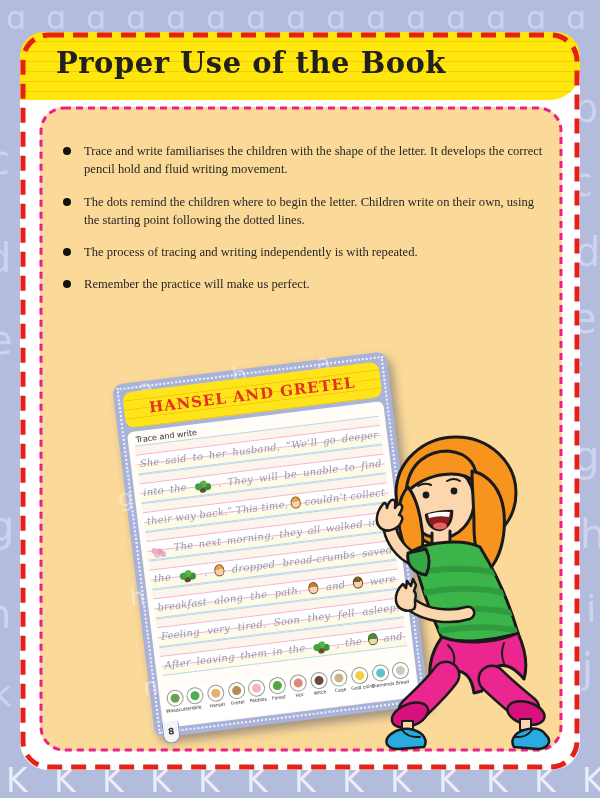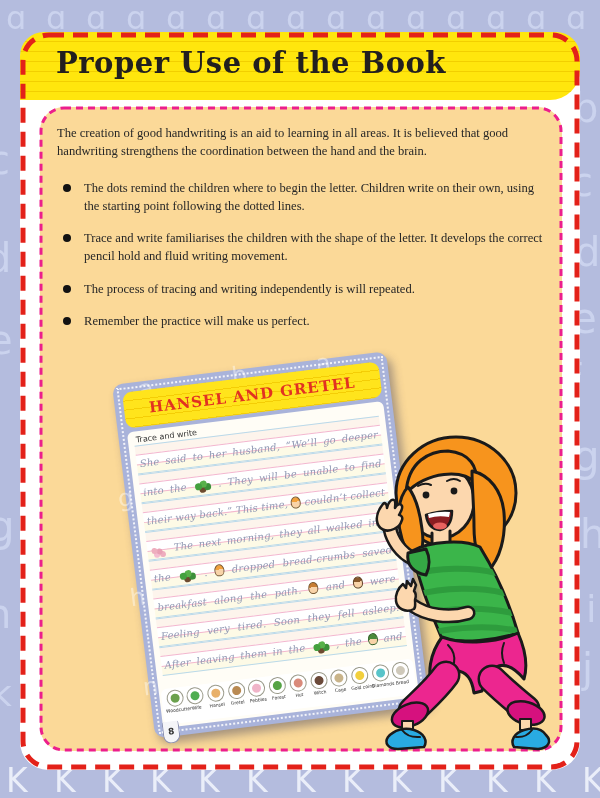--- a/index.html
+++ b/index.html
@@ -146,25 +146,24 @@
   </div>
 
 <div class="card">
   <div class="banner">
     <h1>Proper Use of the Book</h1>
   </div>
 </div>
 
 <div class="content-box">
   <div class="content-text">
-    <p>The creation of good handwriting is an aid to learning in all areas. It is believed that good handwriting strengthens the coordination between the hand and the brain.</p>
     <ul class="bullets" id="bullet-list">
+        <li>Trace and write familiarises the children with the shape of the letter. It develops the correct pencil hold and fluid writing movement.</li>
         <li>The dots remind the children where to begin the letter. Children write on their own, using the starting point following the dotted lines.</li>
-        <li>Trace and write familiarises the children with the shape of the letter. It develops the correct pencil hold and fluid writing movement.</li>
-        <li>The process of tracing and writing independently is will repeated.</li>
+        <li>The process of tracing and writing independently is with repeated.</li>
         <li>Remember the practice will make us perfect.</li>
       </ul>
   </div>
 </div>
 
 <svg class="borders" width="600" height="798">
   <rect x="23" y="35" width="554" height="732" rx="26" fill="none" stroke="#e32119" stroke-width="5" stroke-dasharray="15 9"></rect>
   <rect x="41" y="108" width="520" height="642" rx="23" fill="none" stroke="#ec1e8c" stroke-width="3" stroke-dasharray="7 5"></rect>
 </svg>
 

